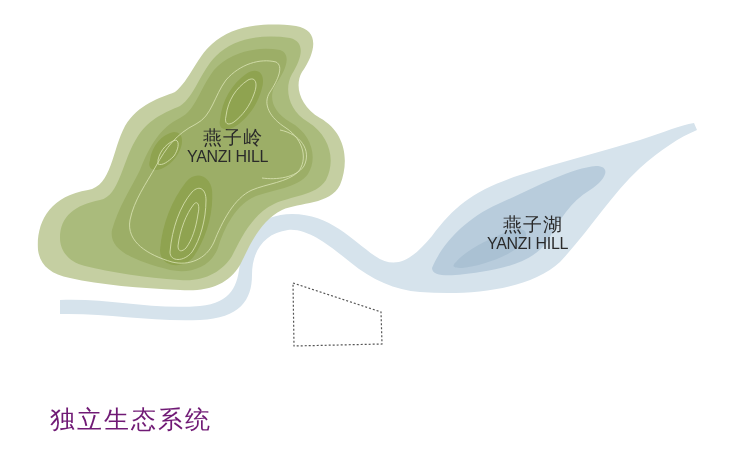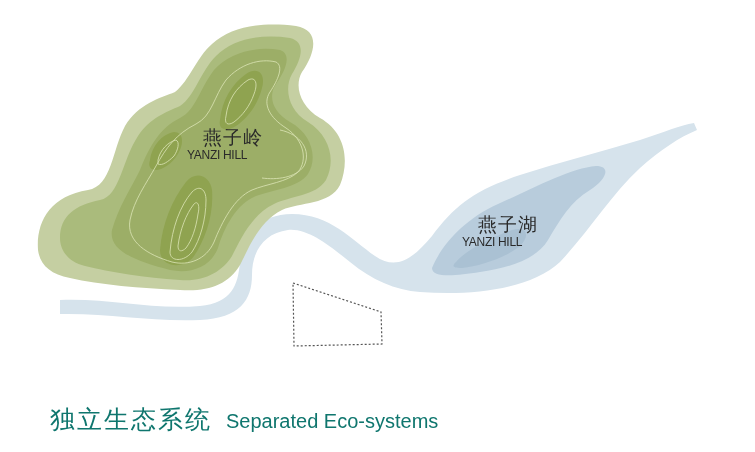--- a/index.html
+++ b/index.html
@@ -1,23 +1,23 @@
 <!DOCTYPE html>
 <html><head>
   <meta charset="utf-8">
   <style>
     html, body { margin: 0; padding: 0; background: #ffffff; }
     body { width: 755px; height: 452px; position: relative; overflow: hidden; font-family: "DejaVu Sans", sans-serif; }
     .map { position: absolute; left: 0; top: 0; width: 755px; height: 452px; }
     .label { position: absolute; color: #2a2a2a; line-height: 1; }
     .label .zh { display: block; font-size: 19px; letter-spacing: 1px; margin-left: 16px; }
-    .label .en { display: block; font-family: "Liberation Sans", sans-serif; font-size: 12px; margin-top: 2px; letter-spacing: -0.3px; }
+    .label .en { display: block; font-family: "Liberation Sans", sans-serif; font-size: 16px; margin-top: 2px; letter-spacing: -0.3px; }
     .hill-label { left: 187px; top: 128px; }
-    .lake-label { left: 462px; top: 215px; }
-    .caption { position: absolute; left: 50px; top: 403px; display: flex; align-items: baseline; color: #0f766e; }
+    .lake-label { left: 487px; top: 215px; }
+    .caption { position: absolute; left: 50px; top: 403px; display: flex; align-items: baseline; color: #701a75; }
     .caption .zh { font-size: 25px; letter-spacing: 2px; }
     .caption .en { font-family: "Liberation Sans", sans-serif; font-size: 20px; margin-left: 14px; }
   </style>
 </head>
 <body>
 
 <svg class="map" viewBox="0 0 755 452" xmlns="http://www.w3.org/2000/svg">
 
   <g>
     <path fill="#d6e3ec" d="M60 300 C 110 298, 150 310, 200 306 C 232 303, 238 285, 240 262 C 243 232, 262 214, 292 214 C 330 214, 352 240, 375 256 C 398 272, 415 256, 432 236 C 455 205, 475 190, 520 175 C 560 162, 600 152, 640 140 C 665 132, 680 125, 694 123 L 697 130 C 680 137, 660 150, 640 168 C 610 196, 590 230, 560 262 C 530 290, 470 296, 420 292 C 395 290, 372 280, 350 262 C 330 246, 308 228, 288 230 C 265 233, 252 250, 252 275 C 252 300, 240 318, 200 320 C 150 322, 110 313, 60 314 Z"></path>
@@ -54,14 +54,13 @@
   <span class="en">YANZI HILL</span>
 </div>
 
 <div class="label lake-label">
   <span class="zh">燕子湖</span>
   <span class="en">YANZI HILL</span>
 </div>
 
 <div class="caption">
   <span class="zh">独立生态系统</span>
-  <span class="en">Separated Eco-systems</span>
 </div>
 
 </body></html>

